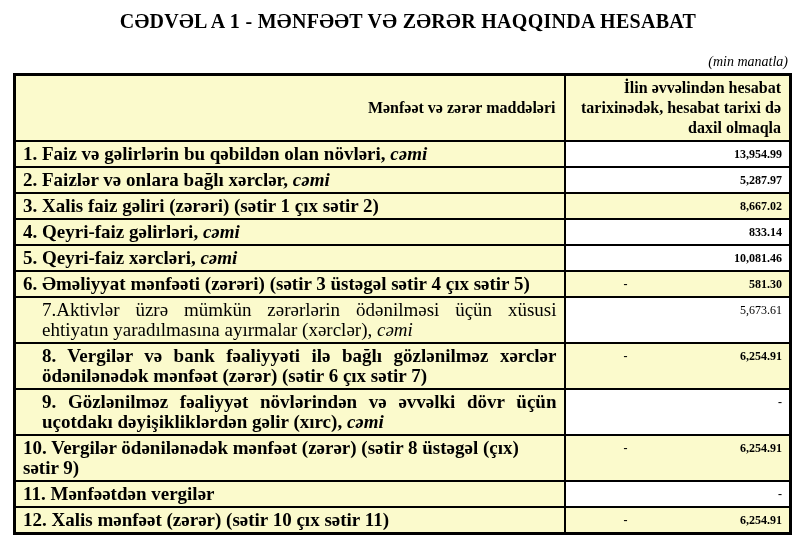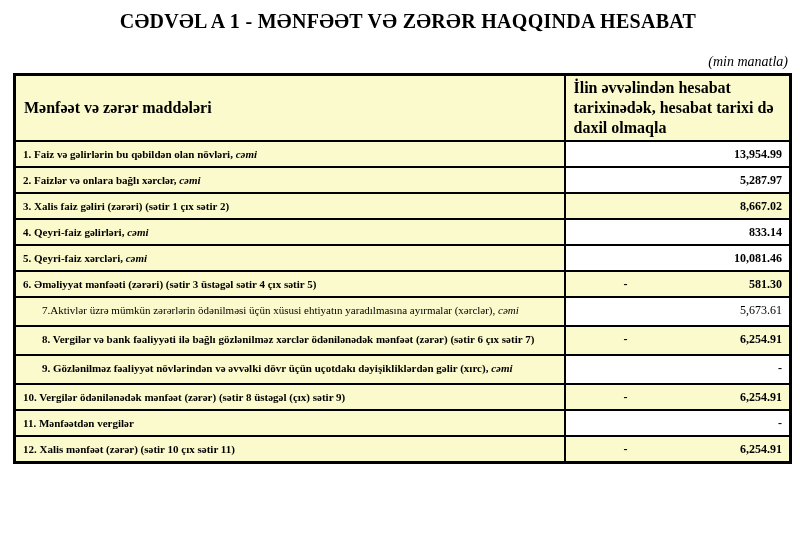--- a/index.html
+++ b/index.html
@@ -34,31 +34,31 @@
     border: 3px solid var(--border, #000);
   }
   .pl-table th, .pl-table td {
     border: 2px solid var(--border, #000);
   }
   .pl-table th {
     background: var(--yellow, #FBFACC);
     font-weight: bold;
     font-size: 16px;
     line-height: 20px;
-    text-align: left;
+    text-align: right;
     vertical-align: middle;
     height: 60px;
     padding: 2px 8px;
   }
   col.c1 { width: 550px; }
   col.c2 { width: 226px; }
   td.label {
     background: var(--yellow, #FBFACC);
     font-weight: bold;
-    font-size: 11px;
+    font-size: 19px;
     line-height: 20px;
     padding: 2px 7px;
     vertical-align: top;
   }
   td.val {
     background: #ffffff;
     font-weight: bold;
     font-size: 12px;
     line-height: 20px;
     text-align: right;

